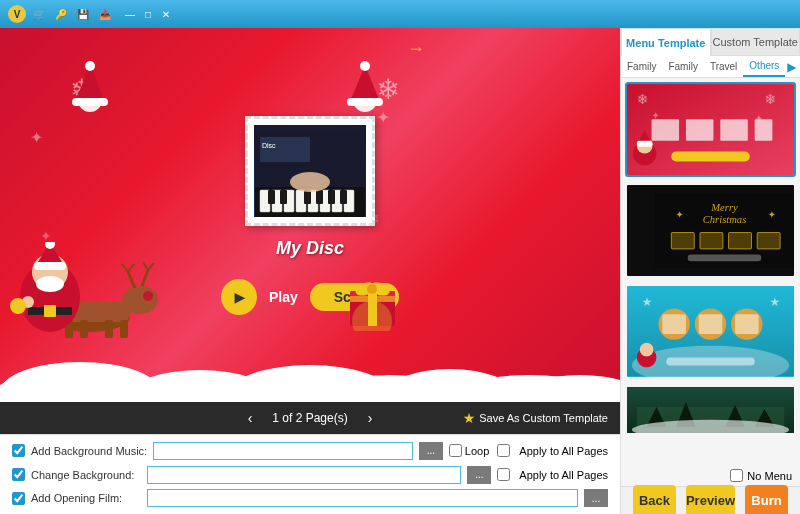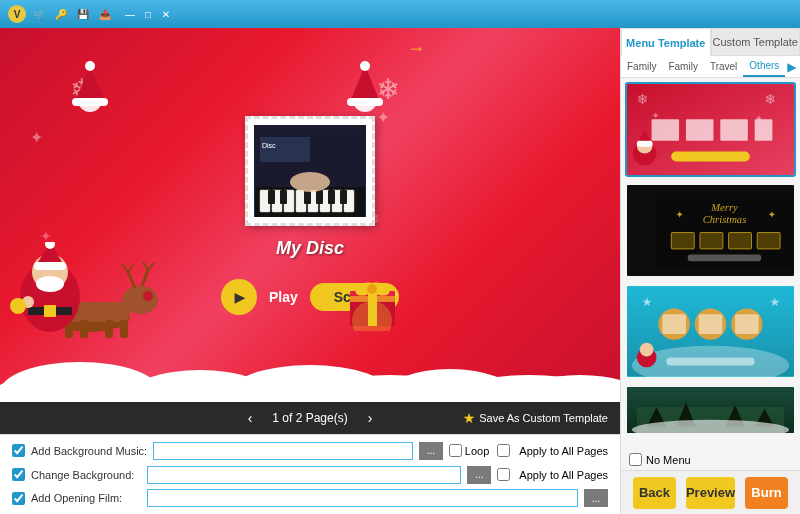--- a/index.html
+++ b/index.html
@@ -269,32 +269,33 @@
       display: flex;
       flex-direction: column;
       justify-content: center;
       align-items: center;
     }
 
     
     .no-menu-row {
       display: flex;
       align-items: center;
+      justify-content: flex-end;
       padding: 4px 8px;
       gap: 4px;
       font-size: 11px;
     }
 
     
     .action-bar {
       display: flex;
       align-items: center;
       justify-content: center;
       gap: 10px;
-      height: 44px;
+      height: 28px;
       background: #f0f0f0;
       border-top: 1px solid #ddd;
       padding: 0 12px;
     }
     .action-btn {
       width: 80px; height: 32px;
       border: none;
       border-radius: 4px;
       font-size: 13px;
       font-weight: bold;

